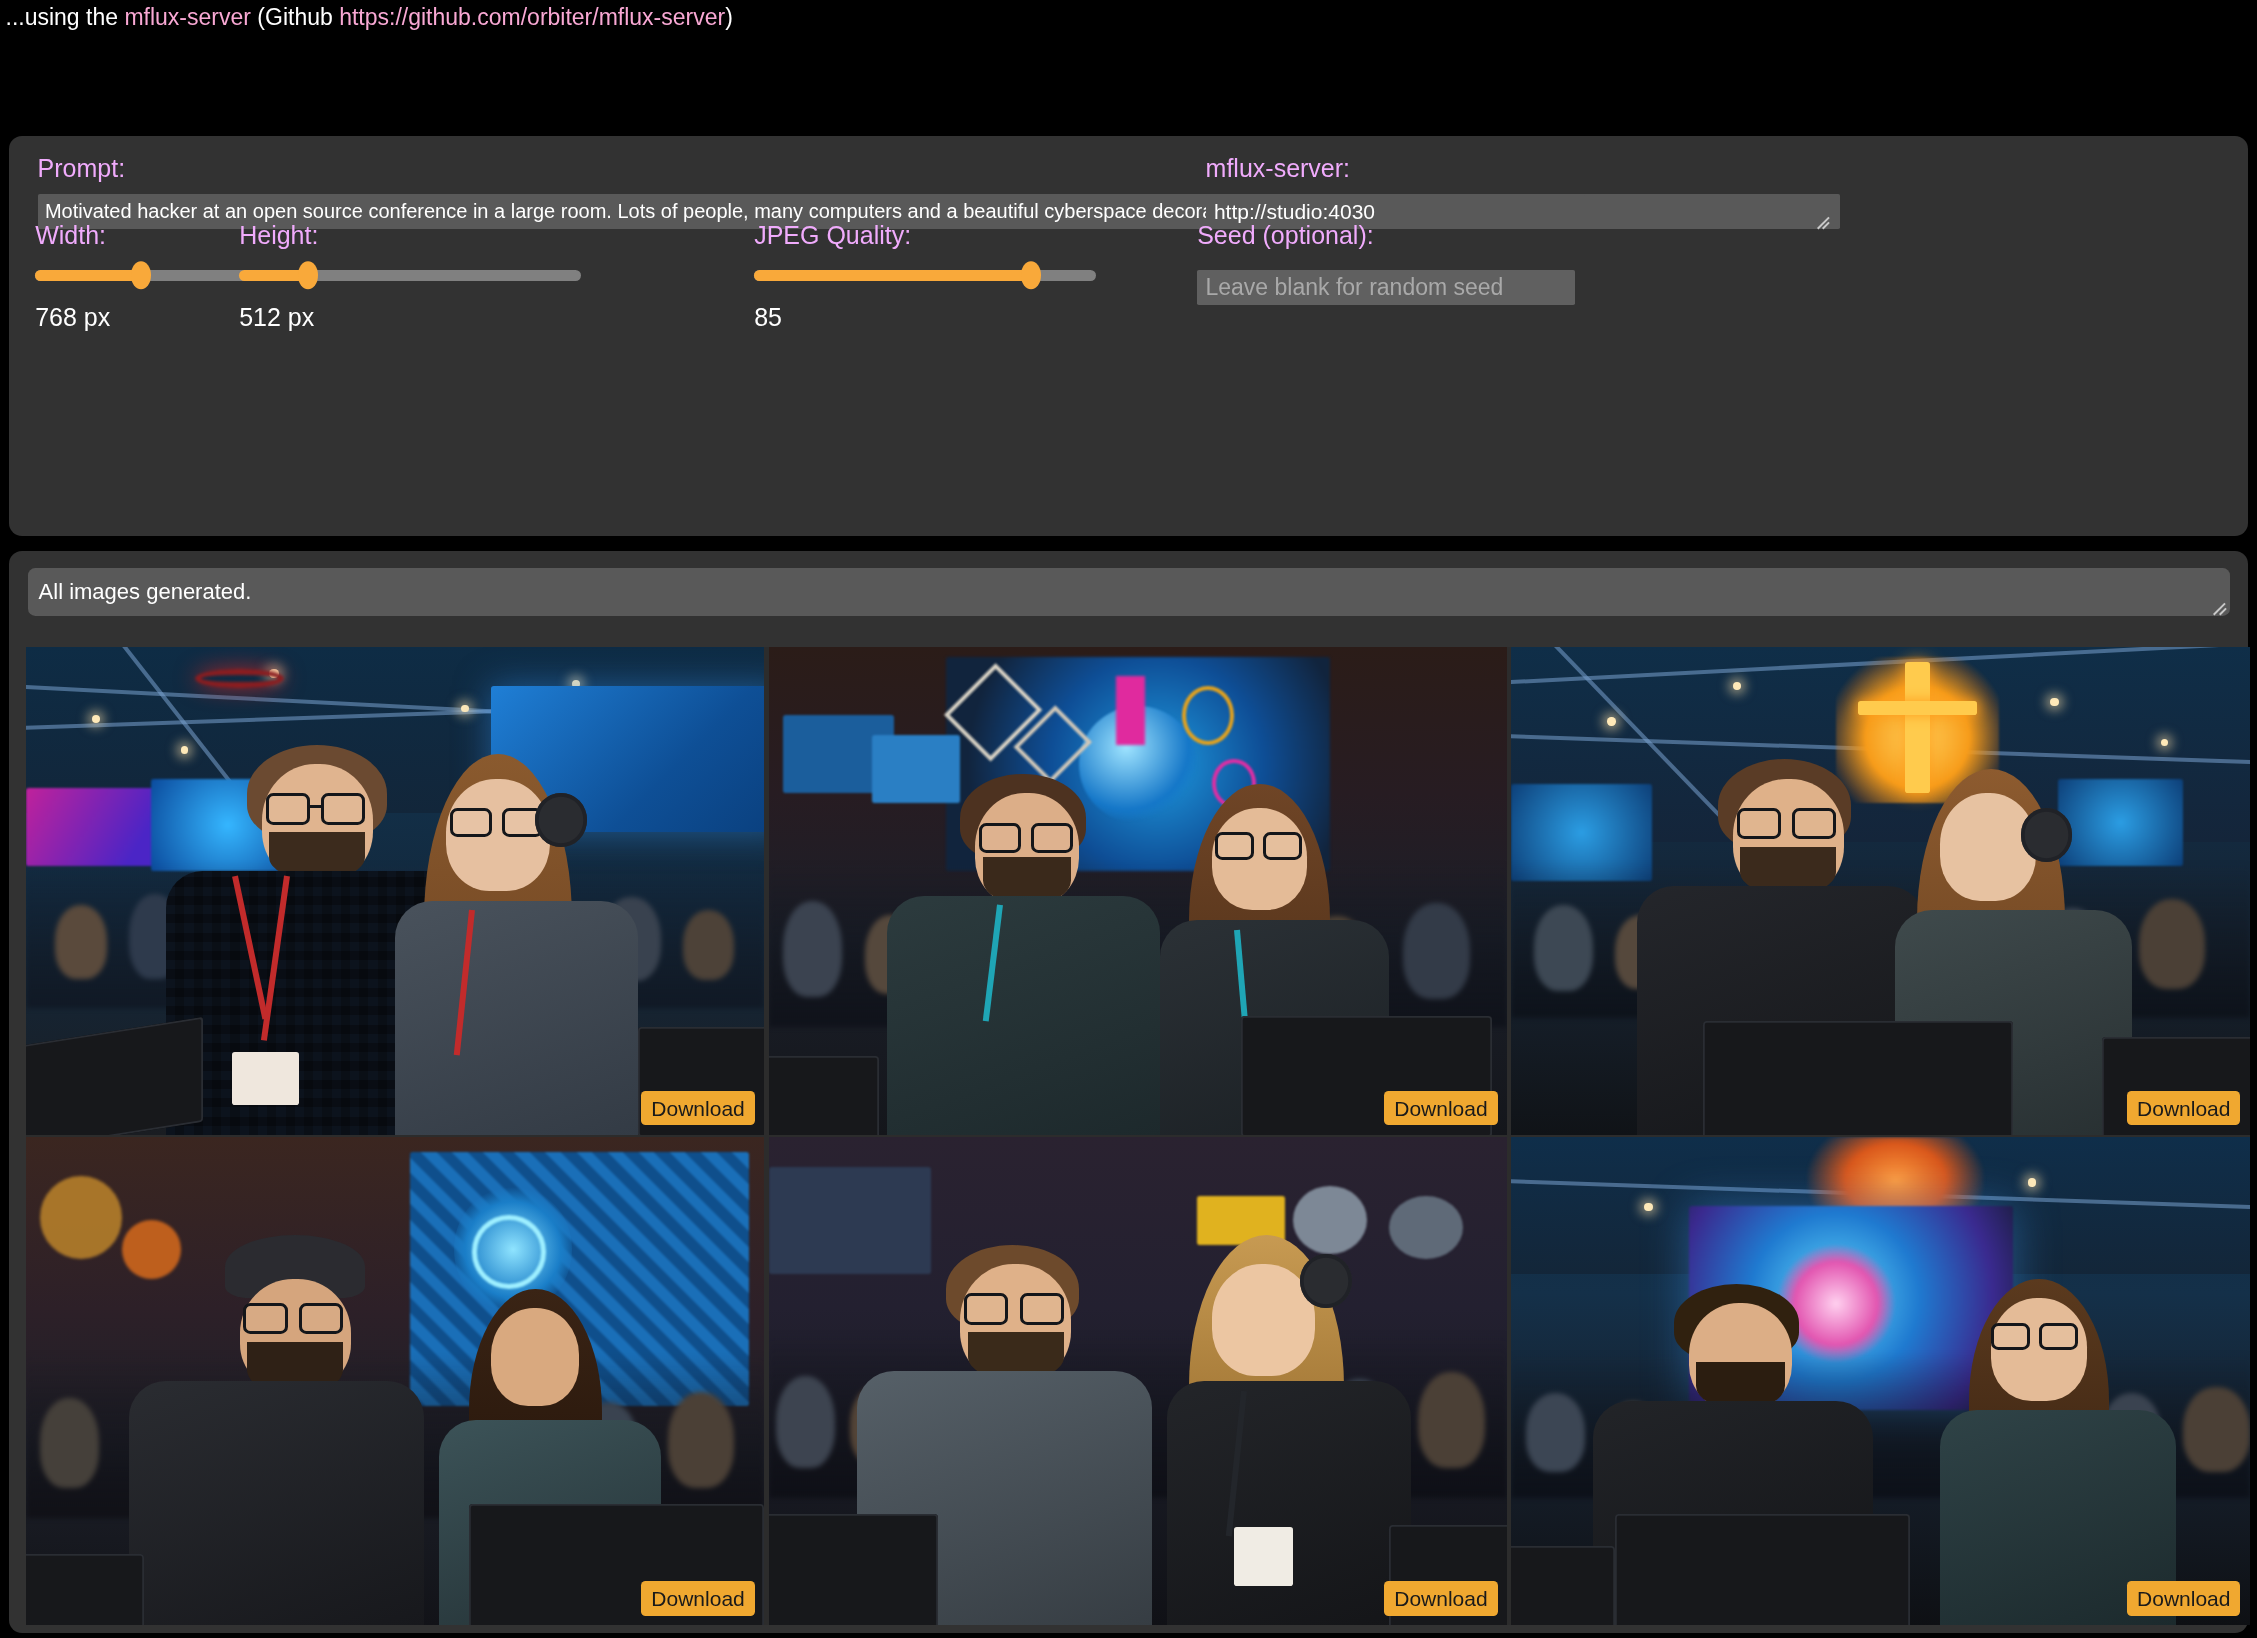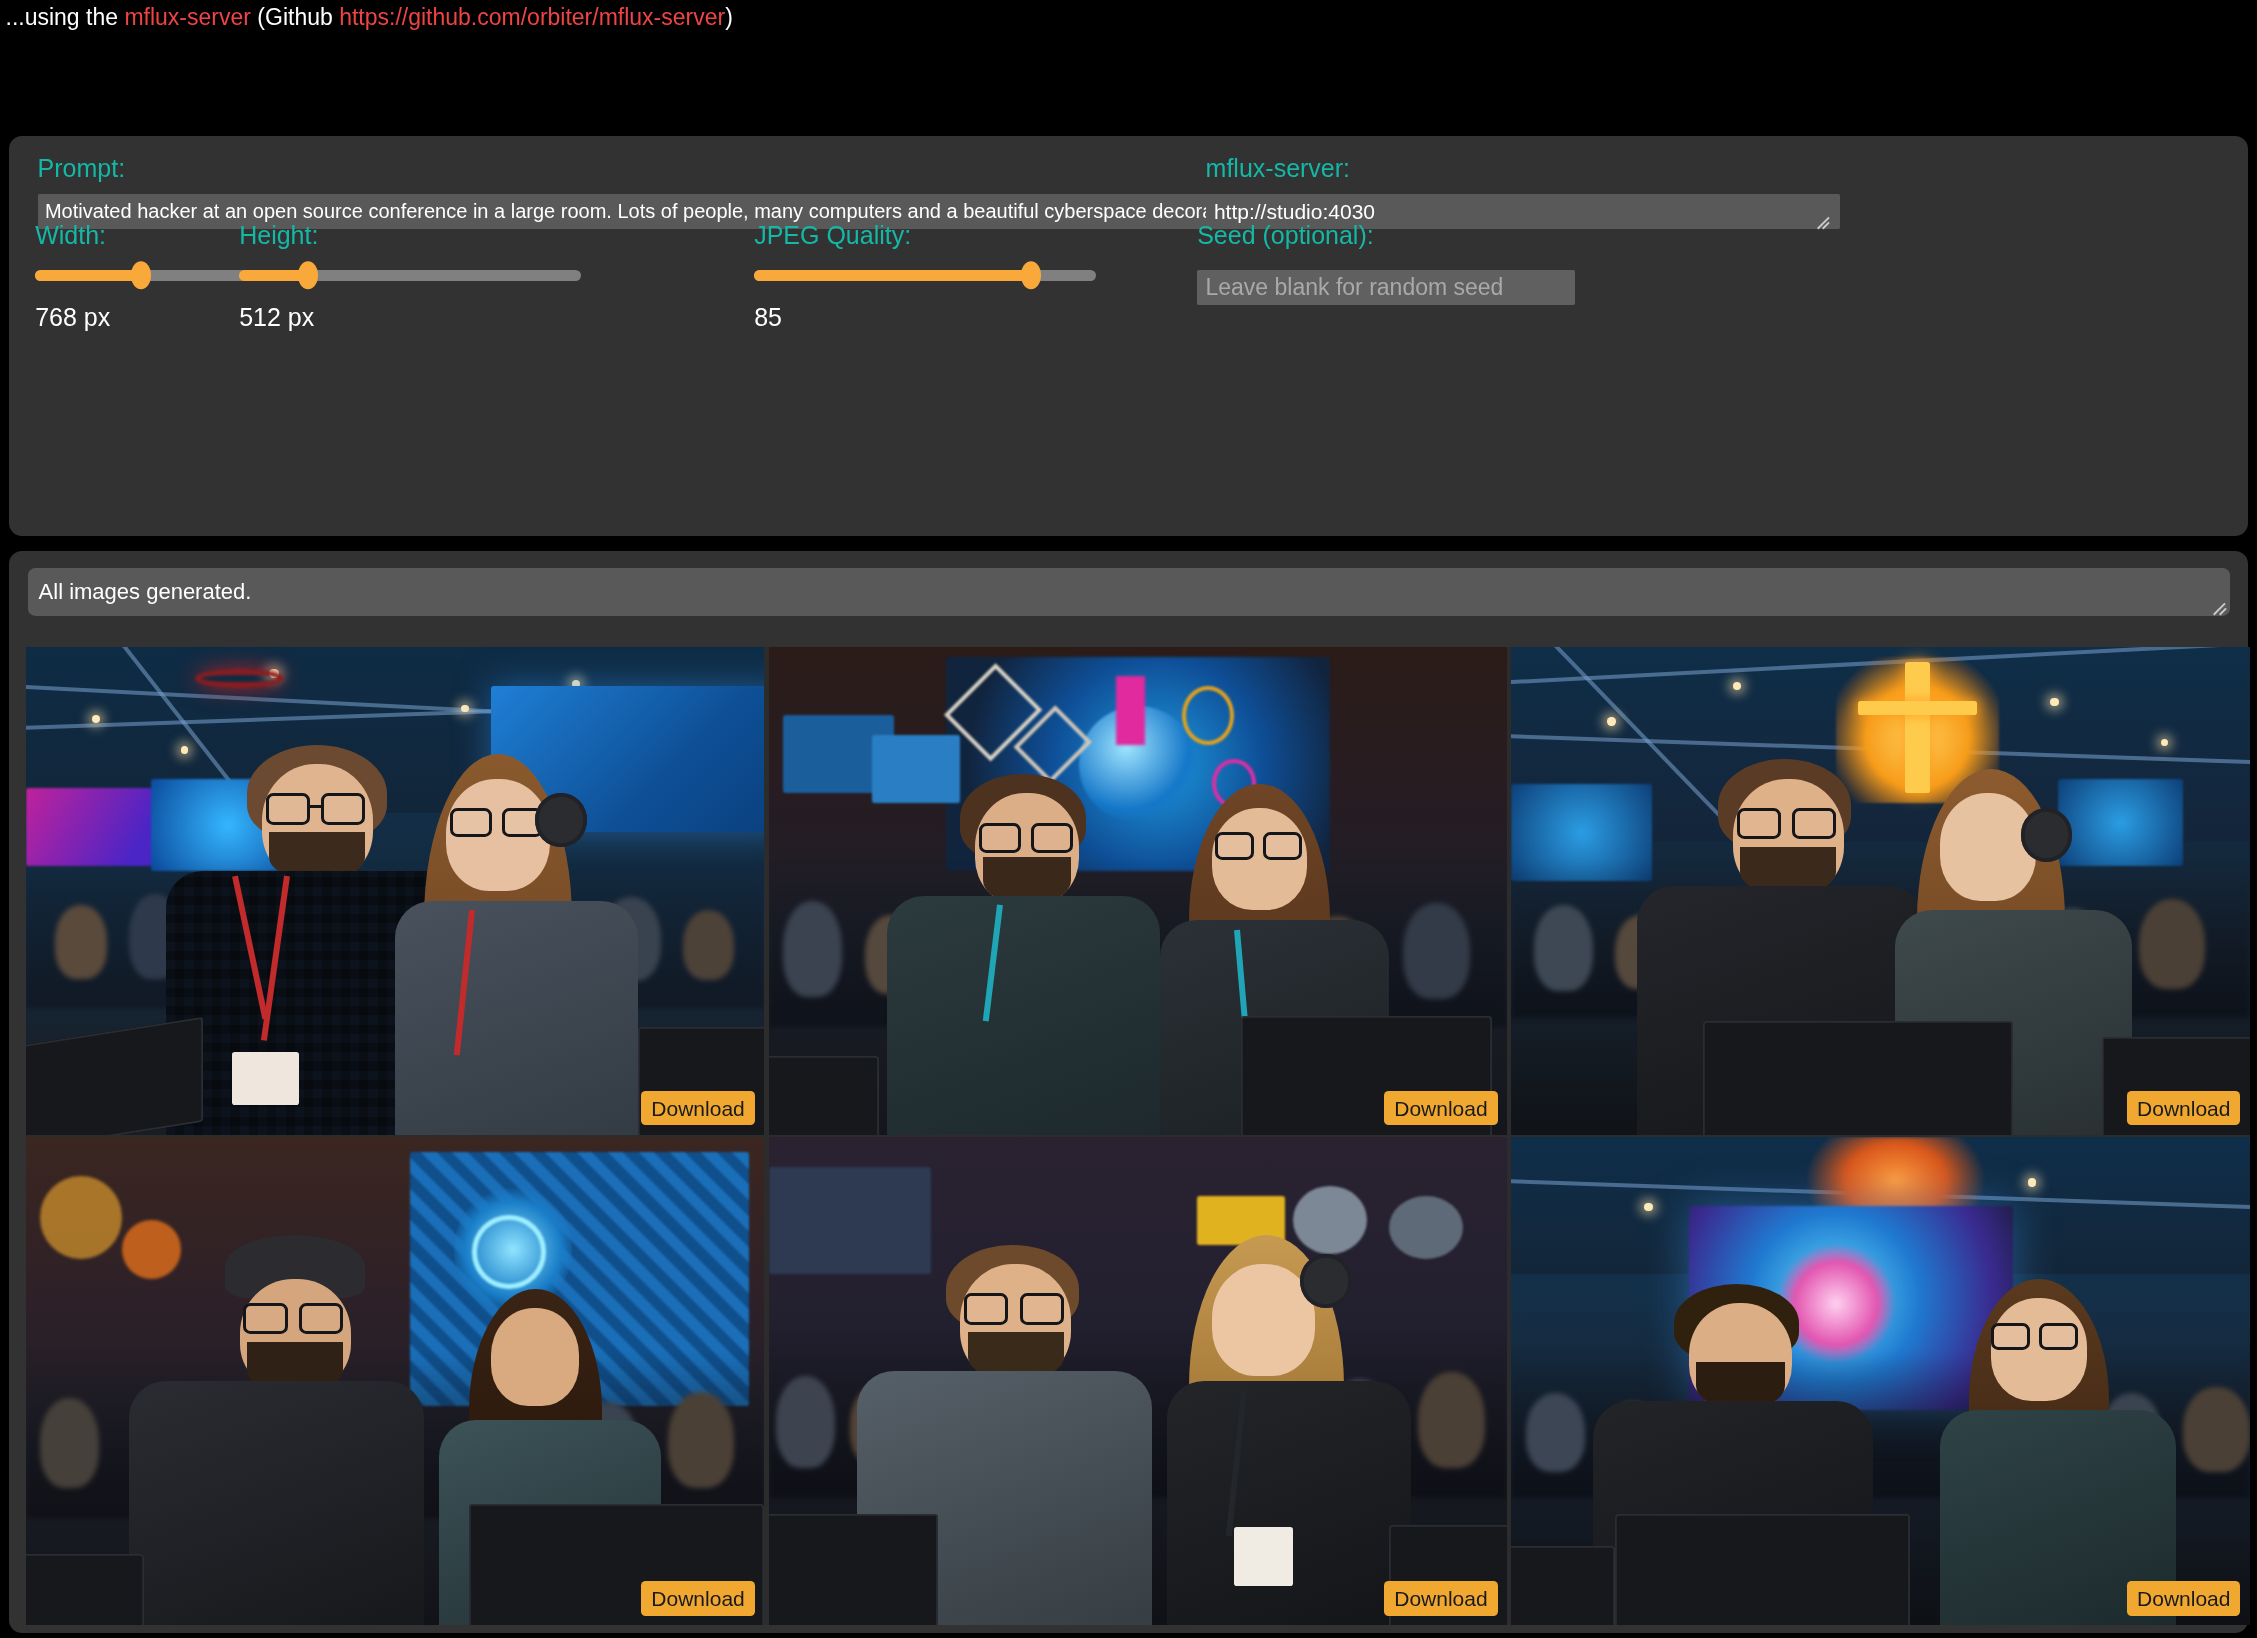--- a/index.html
+++ b/index.html
@@ -21,38 +21,38 @@
     line-height: 1.05;
     margin: 0 0 1.8px 0;
     letter-spacing: -0.5px;
   }
   .subtitle {
     color: #ffffff;
     font-size: 23px;
     line-height: 1.2;
     margin: 0 0 16.5px 0;
   }
-  .subtitle .accent { color: #ef4444; margin-top: 28px; }
+  .subtitle .accent { color: #f9a8d4; margin-top: 28px; }
 
   
   .panel {
     position: absolute;
     left: 9.2px;
     width: 2239px;
     background: #323232;
     border-radius: 13px;
   }
   #controls-panel { top: 136px; height: 400px; }
   #results-panel  { top: 551px; height: 1082px; }
 
   
   .ctrl-inner { position: relative; width: 100%; height: 100%; padding: 13px 18.4px; }
 
   .label {
-    color: #14b8a6;
+    color: #f0abfc;
     font-size: 25px;
     line-height: 1.1;
     white-space: nowrap;
   }
 
   .prompt-row { position: relative; }
   .prompt-label { position: absolute; left: 10px; top: 6.4px; }
   .textarea-box {
     position: absolute;
     left: 10px; top: 45px;

